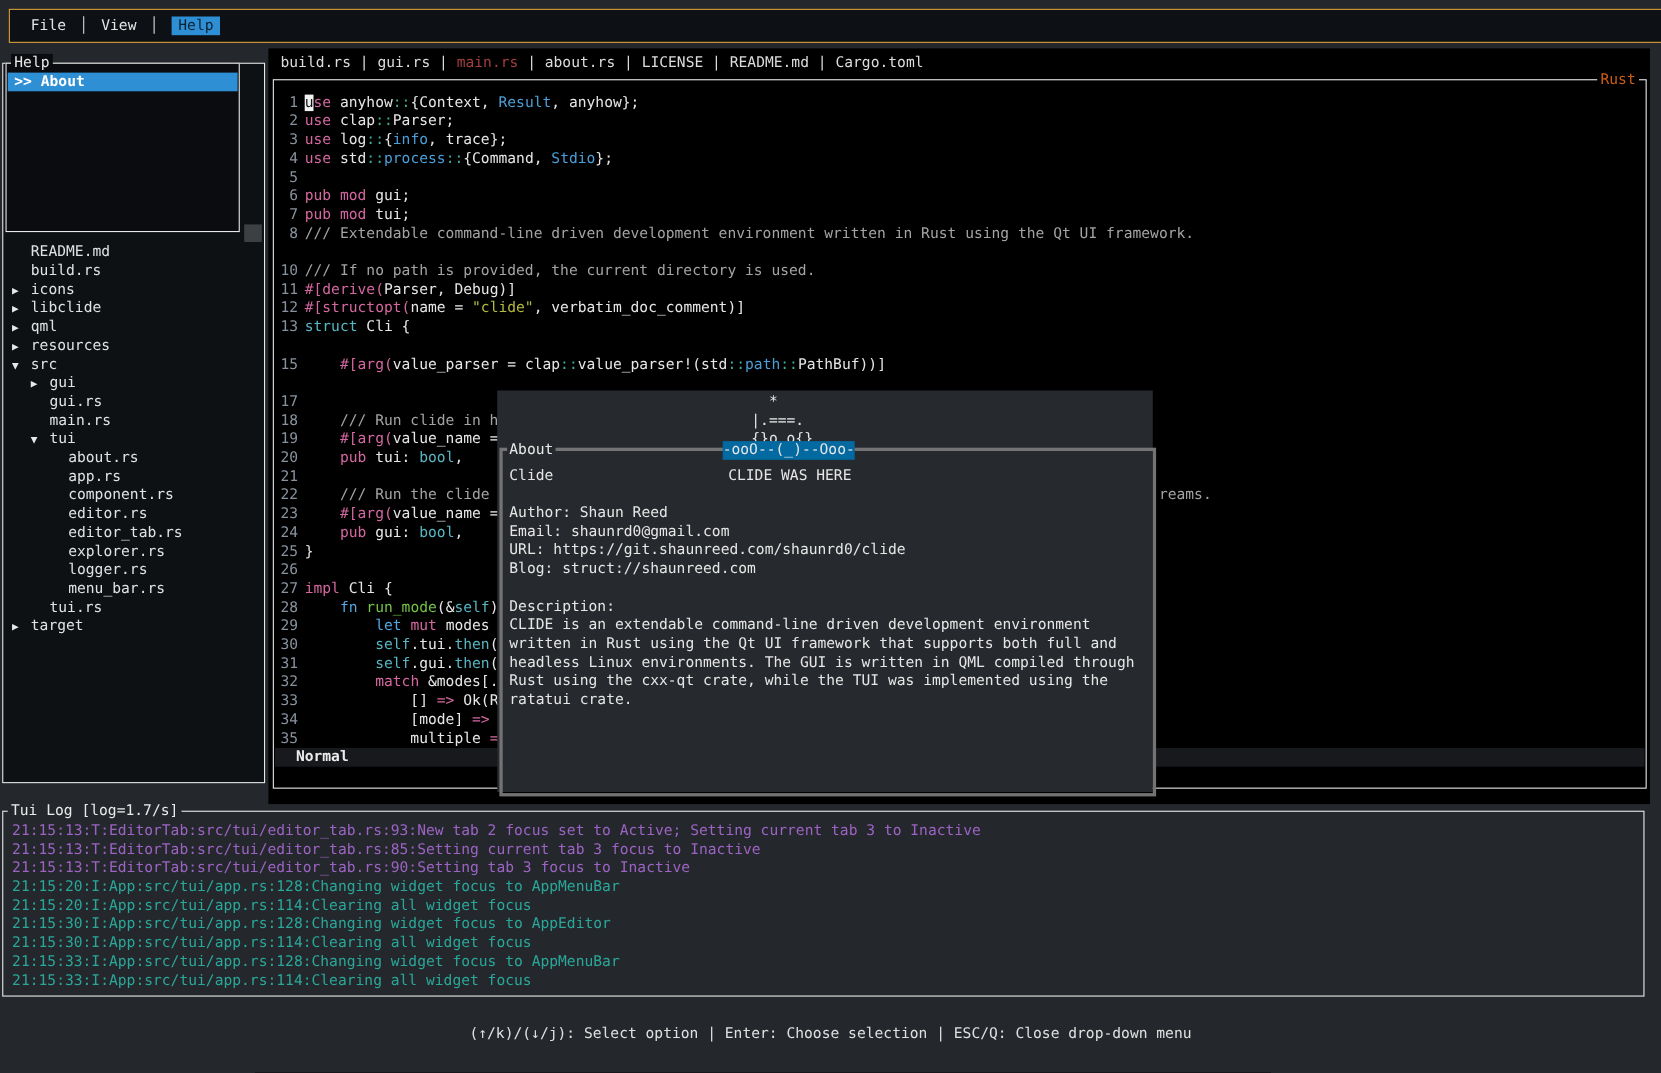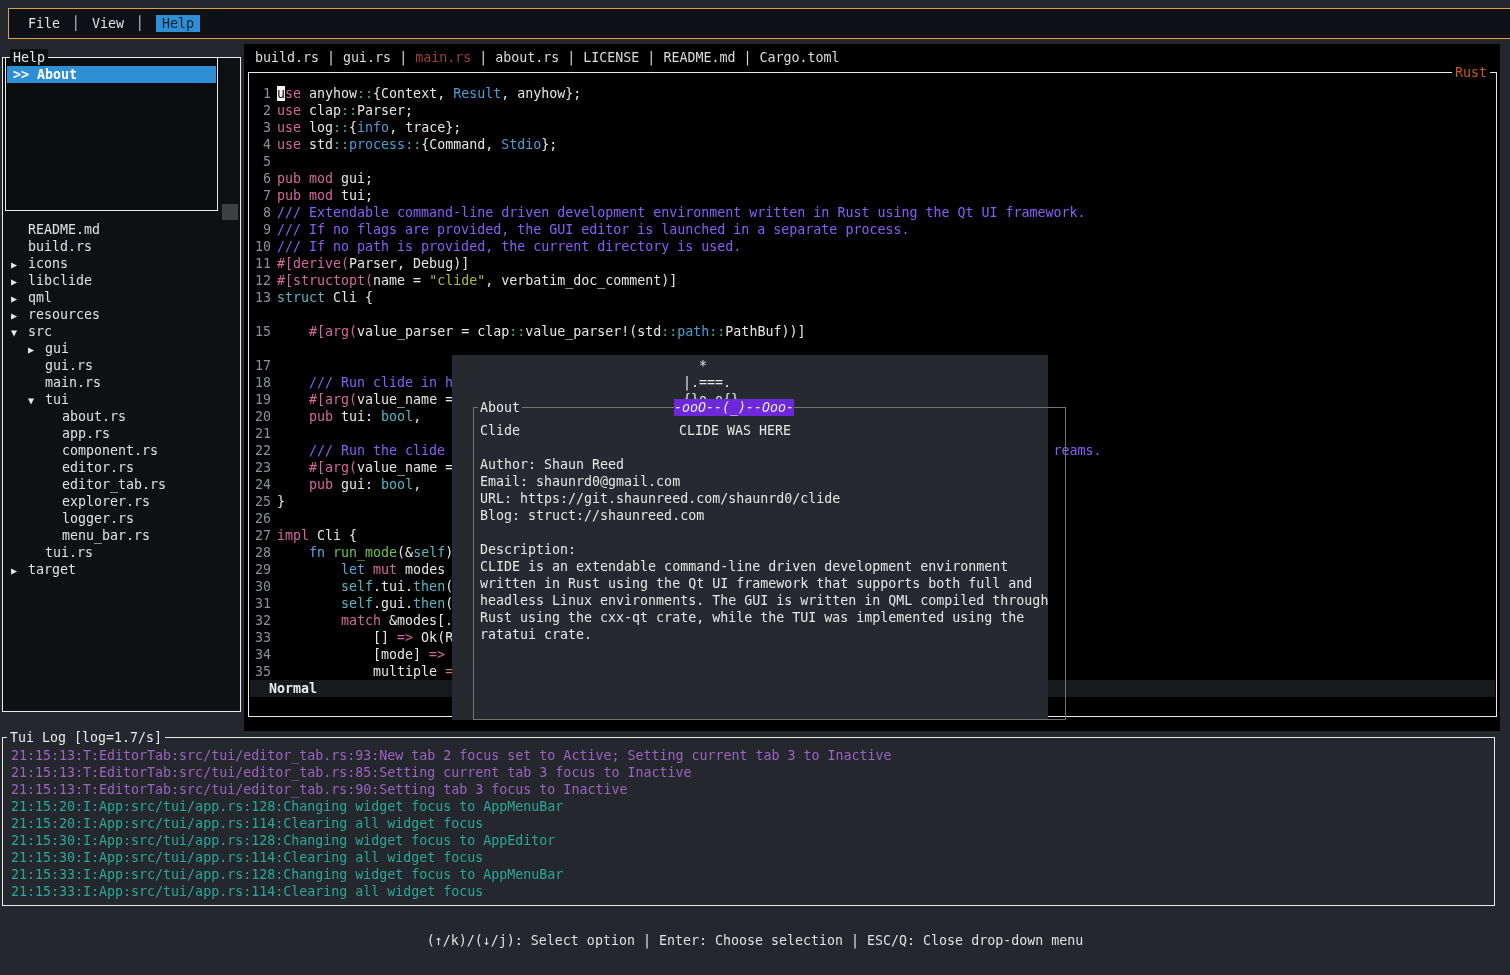--- a/index.html
+++ b/index.html
@@ -32,31 +32,31 @@
   .tab.active{color:#a03e3e;}
 
   
   .editor-bg{position:absolute;left:244px;top:44px;width:1256px;height:687px;background:#000;}
   .editor-box{position:absolute;left:248px;top:72px;width:1247px;height:643px;border:1px solid #e9e9e9;}
   .lang-badge{position:absolute;right:6px;top:-9px;background:#000;padding:0 3px;color:#cc5c15;}
   .code-line{position:absolute;left:1px;white-space:pre;height:17px;}
   .ln{display:inline-block;width:21px;text-align:right;color:#87929e;margin-right:6px;}
   .seg.kw{color:#d3679f;} .seg.kw2{color:#53a7e0;} .seg.ty{color:#4a9fd8;}
   .seg.cy{color:#56b6c2;} .seg.op{color:#3fae9f;} .seg.fn{color:#72c248;}
-  .seg.str{color:#b4ba3c;} .seg.cm{color:#8b5cf6;} .seg.pl{color:#e6e6e6;}
+  .seg.str{color:#b4ba3c;} .seg.cm{color:#a3a3a3;} .seg.pl{color:#e6e6e6;}
   .seg.cur{background:#f2f2f2;color:#111;}
   .status-row{position:absolute;left:1px;right:1px;top:607px;height:17px;background:#17191d;
               color:#ececec;font-weight:bold;padding-left:19px;white-space:pre;}
 
   
   .popup{position:absolute;left:452px;top:355px;width:596px;height:365px;background:#26292d;}
   .popup-art{position:absolute;left:231px;white-space:pre;color:#e6e6e6;}
-  .popup-box{position:absolute;left:2px;top:52px;width:591px;height:311px;border:1px solid #737373;margin-left:19px;}
+  .popup-box{position:absolute;left:2px;top:52px;width:591px;height:311px;border:3px solid #737373;}
   .popup-title{position:absolute;left:4px;top:-9px;background:#26292d;padding:0 2px;color:#e9e9e9;}
-  .popup-border-art{position:absolute;left:200px;top:-9px;background:#6d28d9;color:#e6e6e6;white-space:pre;font-style:italic;}
+  .popup-border-art{position:absolute;left:200px;top:-9px;background:#0369a1;color:#e6e6e6;white-space:pre;}
   .popup-line{position:absolute;left:6px;white-space:pre;color:#e6e6e6;height:17px;}
 
   
   .log-box{position:absolute;left:2px;top:737px;width:1493px;height:169px;border:1px solid #e9e9e9;
            box-sizing:border-box;}
   .log-title{position:absolute;left:4px;top:-9px;background:#24282c;padding:0 3px;color:#e9e9e9;}
   .log-line{position:absolute;left:8px;white-space:pre;height:17px;}
   .log-line.trace{color:#9d63c4;} .log-line.info{color:#2aa79a;}
 
   
@@ -113,21 +113,20 @@
     <span class="lang-badge">Rust</span>
     <div class="status-row">Normal</div>
   <div class="code-line" style="top: 12px;"><span class="ln">1</span><span class="seg cur">u</span><span class="seg kw">se</span><span class="seg pl"> anyhow</span><span class="seg op">::</span><span class="seg pl">{Context, </span><span class="seg ty">Result</span><span class="seg pl">, anyhow};</span></div>
       <div class="code-line" style="top: 29px;"><span class="ln">2</span><span class="seg kw">use</span><span class="seg pl"> clap</span><span class="seg op">::</span><span class="seg pl">Parser;</span></div>
       <div class="code-line" style="top: 46px;"><span class="ln">3</span><span class="seg kw">use</span><span class="seg pl"> log</span><span class="seg op">::</span><span class="seg pl">{</span><span class="seg ty">info</span><span class="seg pl">, trace};</span></div>
       <div class="code-line" style="top: 63px;"><span class="ln">4</span><span class="seg kw">use</span><span class="seg pl"> std</span><span class="seg op">::</span><span class="seg ty">process</span><span class="seg op">::</span><span class="seg pl">{Command, </span><span class="seg ty">Stdio</span><span class="seg pl">};</span></div>
       <div class="code-line" style="top: 80px;"><span class="ln">5</span></div>
       <div class="code-line" style="top: 97px;"><span class="ln">6</span><span class="seg kw">pub mod</span><span class="seg pl"> gui;</span></div>
       <div class="code-line" style="top: 114px;"><span class="ln">7</span><span class="seg kw">pub mod</span><span class="seg pl"> tui;</span></div>
       <div class="code-line" style="top: 131px;"><span class="ln">8</span><span class="seg cm">/// Extendable command-line driven development environment written in Rust using the Qt UI framework.</span></div>
-      <div class="code-line" style="top: 148px;"><span class="ln">9</span><span class="seg cm">/// If no flags are provided, the GUI editor is launched in a separate process.</span></div>
       <div class="code-line" style="top: 165px;"><span class="ln">10</span><span class="seg cm">/// If no path is provided, the current directory is used.</span></div>
       <div class="code-line" style="top: 182px;"><span class="ln">11</span><span class="seg kw">#[derive(</span><span class="seg pl">Parser, Debug)]</span></div>
       <div class="code-line" style="top: 199px;"><span class="ln">12</span><span class="seg kw">#[structopt(</span><span class="seg pl">name = </span><span class="seg str">"clide"</span><span class="seg pl">, verbatim_doc_comment)]</span></div>
       <div class="code-line" style="top: 216px;"><span class="ln">13</span><span class="seg cy">struct</span><span class="seg pl"> Cli {</span></div>
       <div class="code-line" style="top: 250px;"><span class="ln">15</span><span class="seg pl">    </span><span class="seg kw">#[arg(</span><span class="seg pl">value_parser = clap</span><span class="seg op">::</span><span class="seg pl">value_parser!(std</span><span class="seg op">::</span><span class="seg ty">path</span><span class="seg op">::</span><span class="seg pl">PathBuf))]</span></div>
       <div class="code-line" style="top: 284px;"><span class="ln">17</span></div>
       <div class="code-line" style="top: 301px;"><span class="ln">18</span><span class="seg cm">    /// Run clide in h</span></div>
       <div class="code-line" style="top: 318px;"><span class="ln">19</span><span class="seg pl">    </span><span class="seg kw">#[arg(</span><span class="seg pl">value_name =</span></div>
       <div class="code-line" style="top: 335px;"><span class="ln">20</span><span class="seg pl">    </span><span class="seg kw">pub</span><span class="seg pl"> tui: </span><span class="seg cy">bool</span><span class="seg pl">,</span></div>
       <div class="code-line" style="top: 352px;"><span class="ln">21</span></div>

